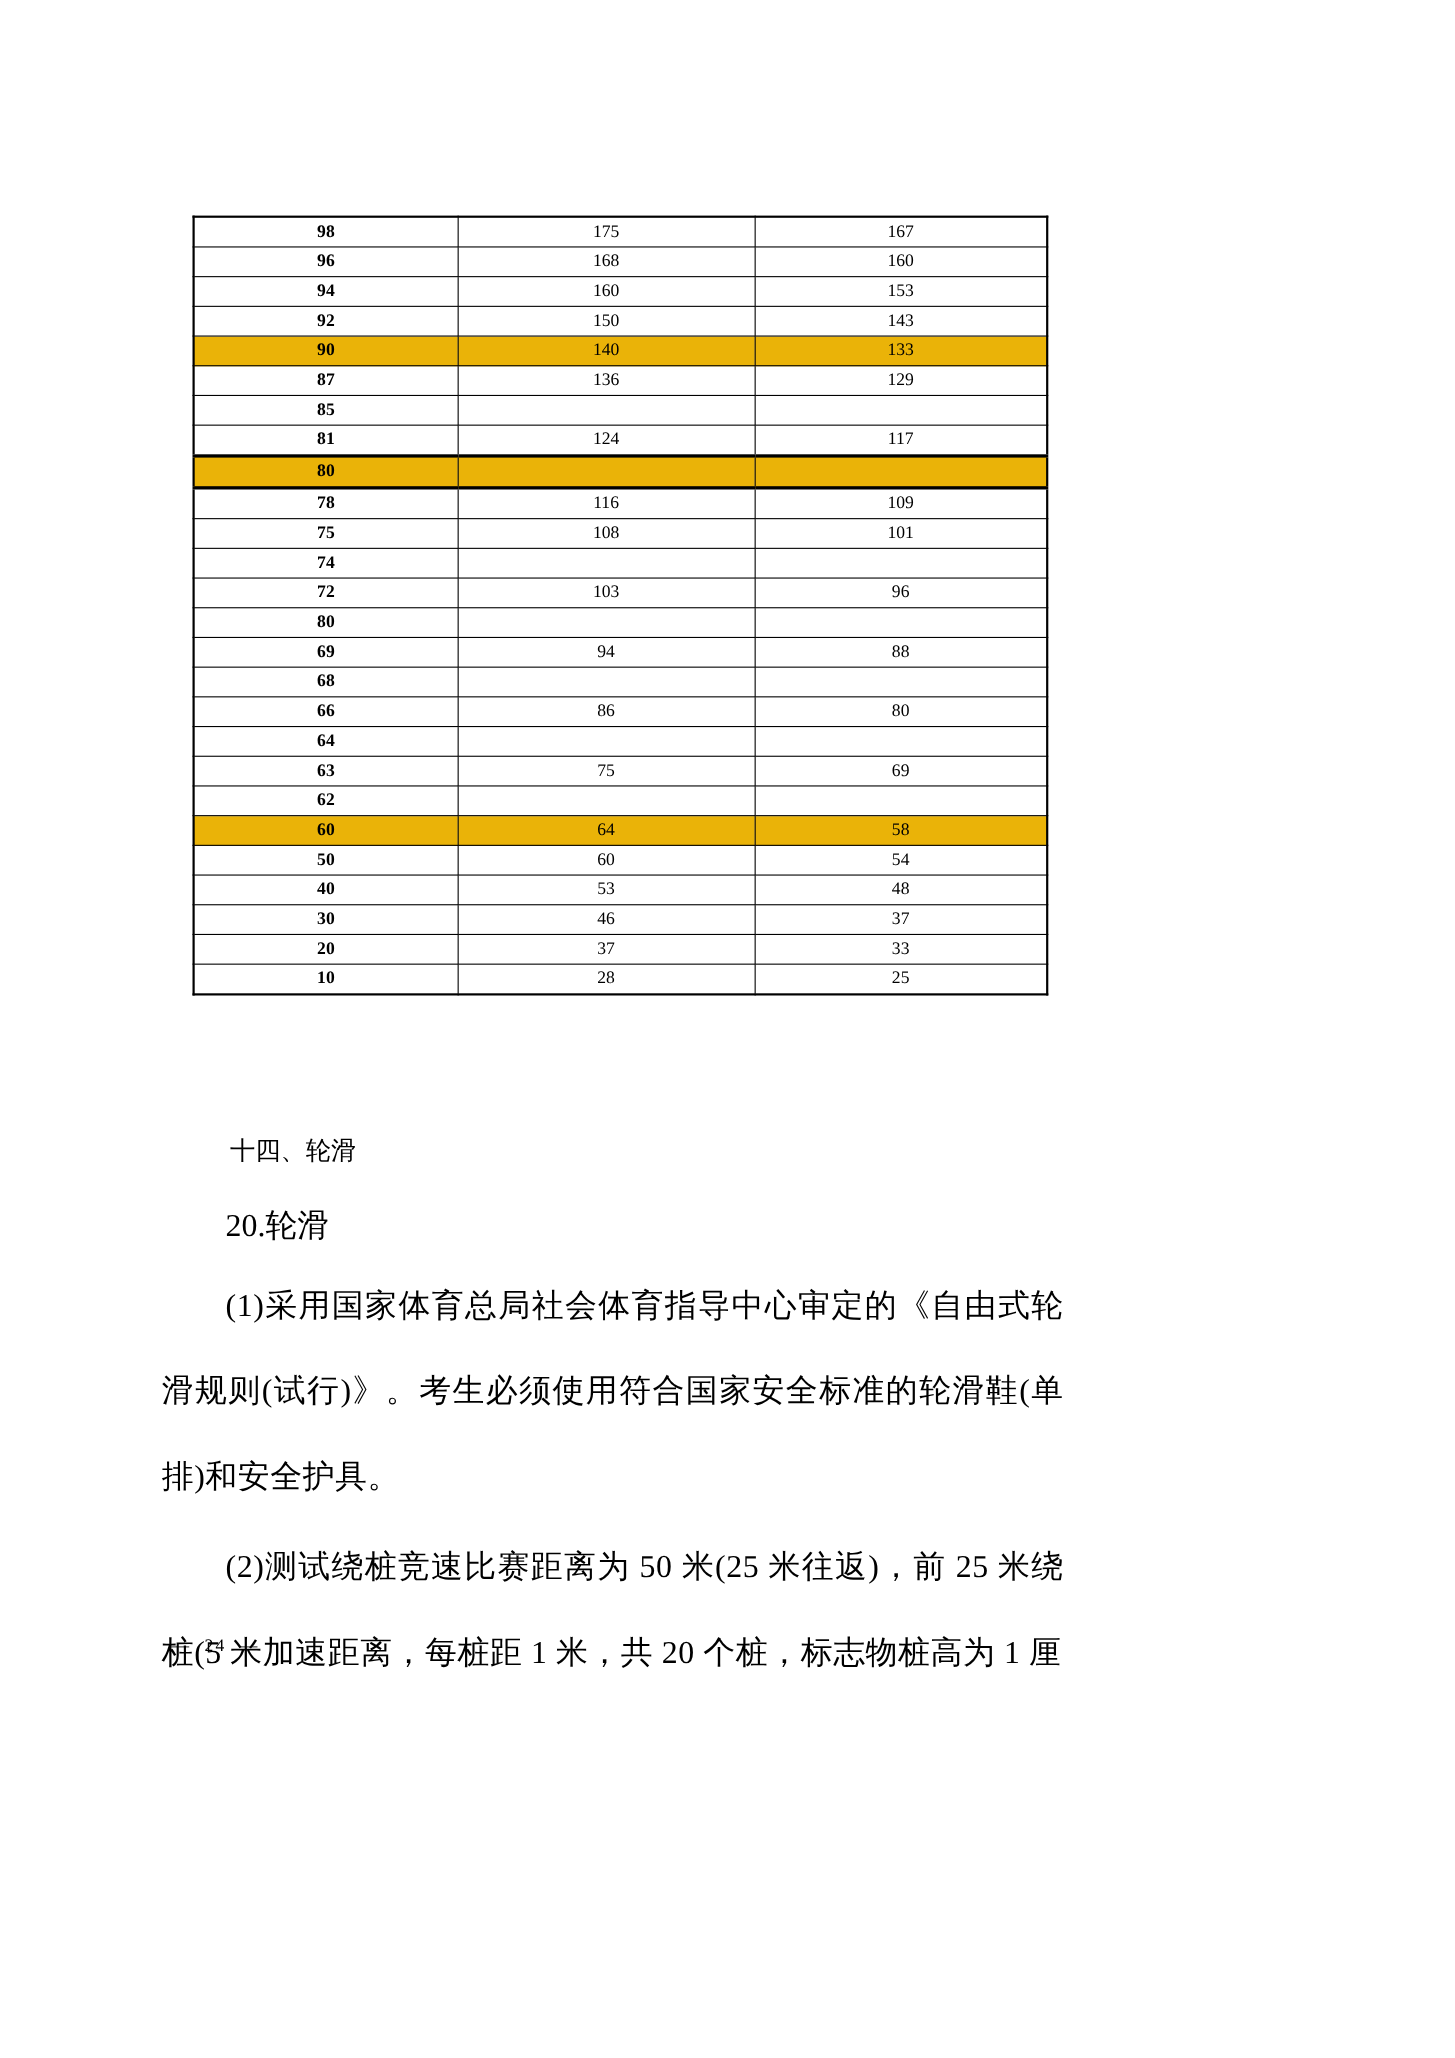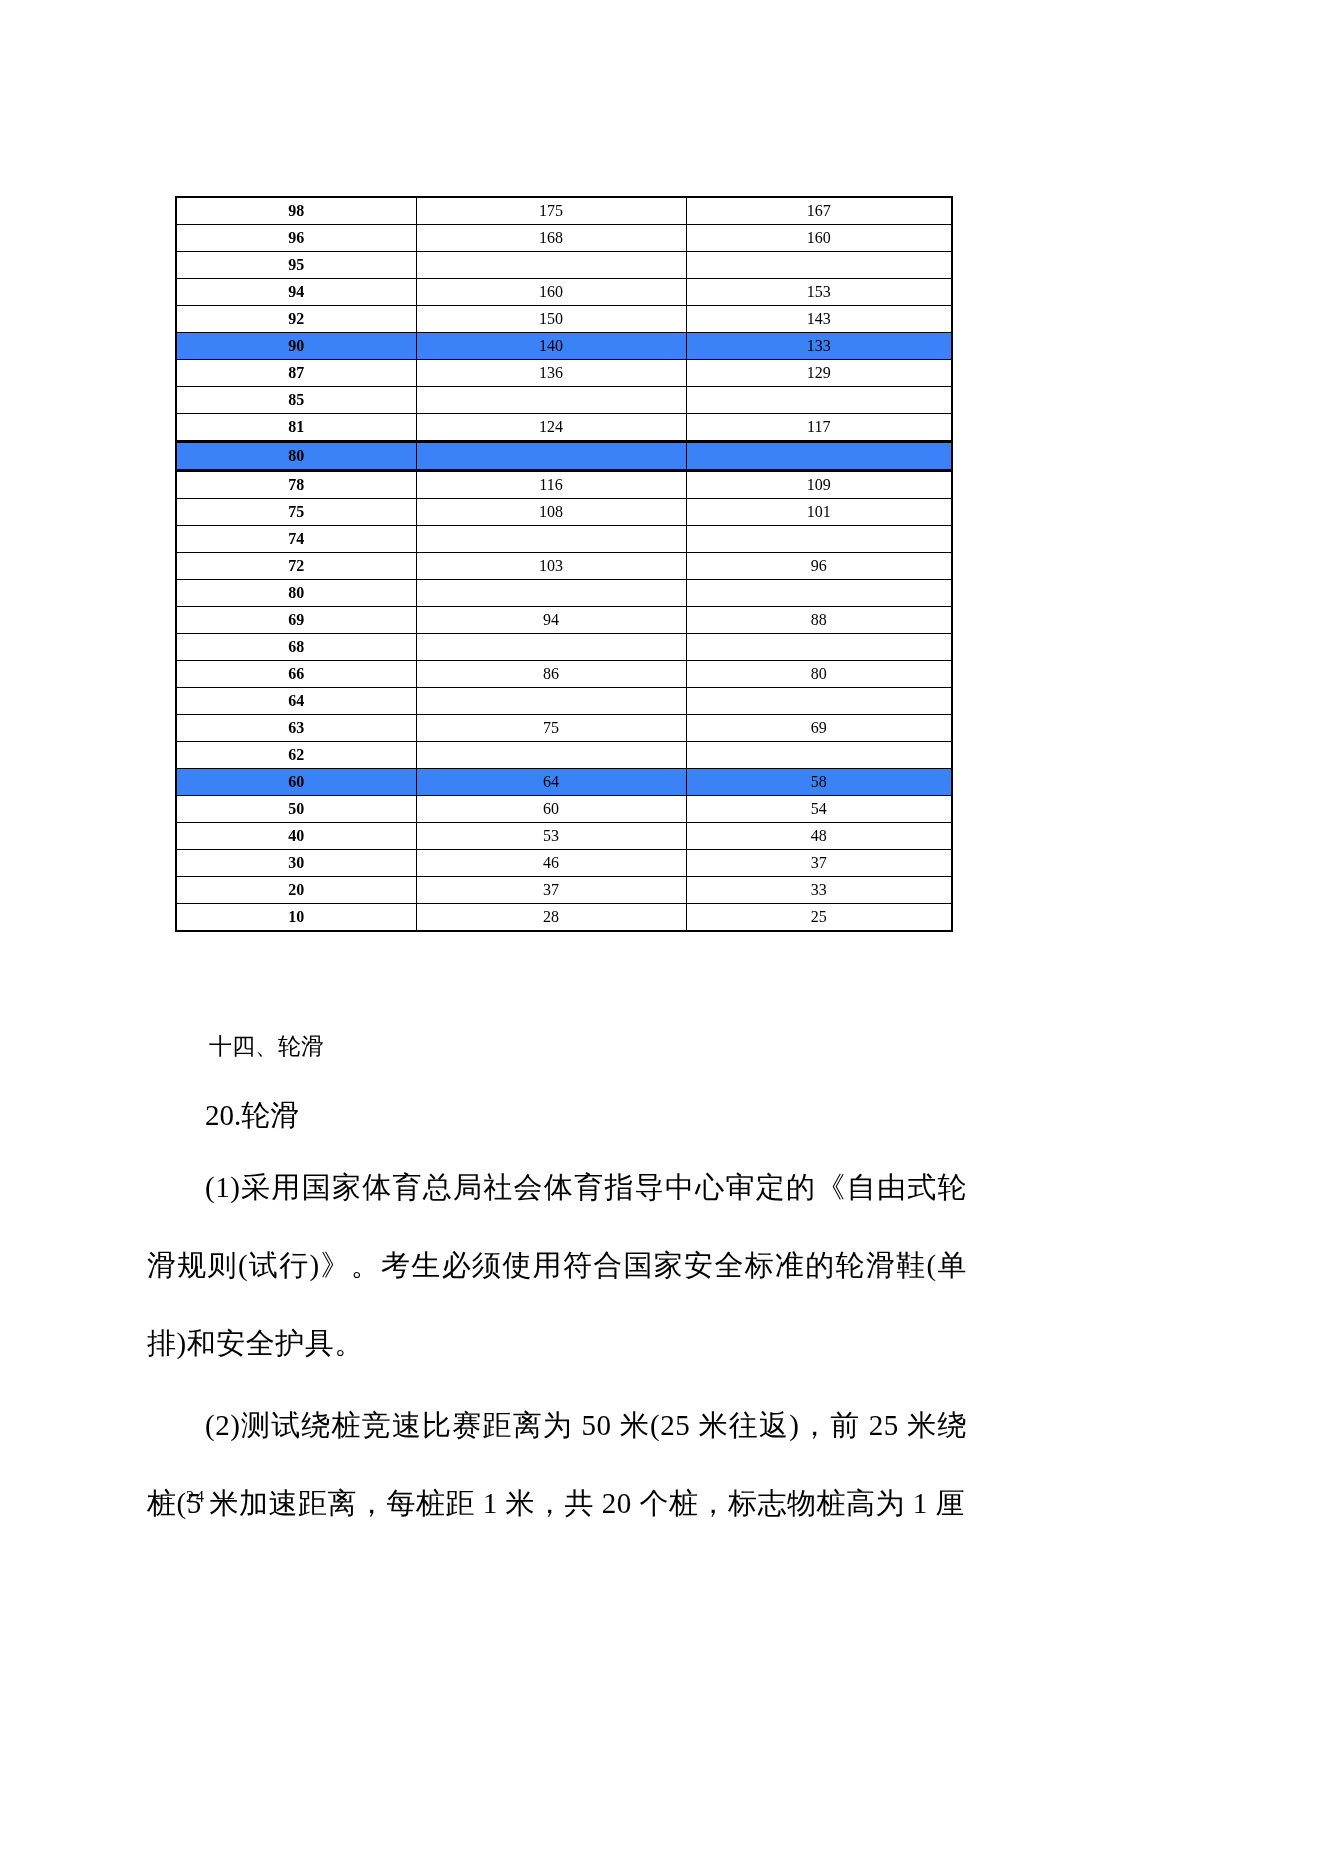--- a/index.html
+++ b/index.html
@@ -36,21 +36,21 @@
     text-align: center;
     vertical-align: middle;
     font-size: 16px;
     line-height: 1;
     font-family: "Liberation Serif", serif;
   }
   table.score-table td.score {
     font-weight: bold;
   }
   table.score-table tr.shaded td {
-    background: #3b82f6;
+    background: #eab308;
   }
   table.score-table tr.thick-top td {
     border-top: 3px solid #000;
   }
   table.score-table tr.thick-bottom td {
     border-bottom: 3px solid #000;
   }
   col.c1 { width: 240px; }
   col.c2 { width: 270px; }
   col.c3 { width: 266px; }
@@ -111,25 +111,20 @@
           <td class="score">98</td>
           <td>175</td>
           <td>167</td>
         </tr>
         <tr>
           <td class="score">96</td>
           <td>168</td>
           <td>160</td>
         </tr>
         <tr>
-          <td class="score">95</td>
-          <td></td>
-          <td></td>
-        </tr>
-        <tr>
           <td class="score">94</td>
           <td>160</td>
           <td>153</td>
         </tr>
         <tr>
           <td class="score">92</td>
           <td>150</td>
           <td>143</td>
         </tr>
         <tr class="shaded">

